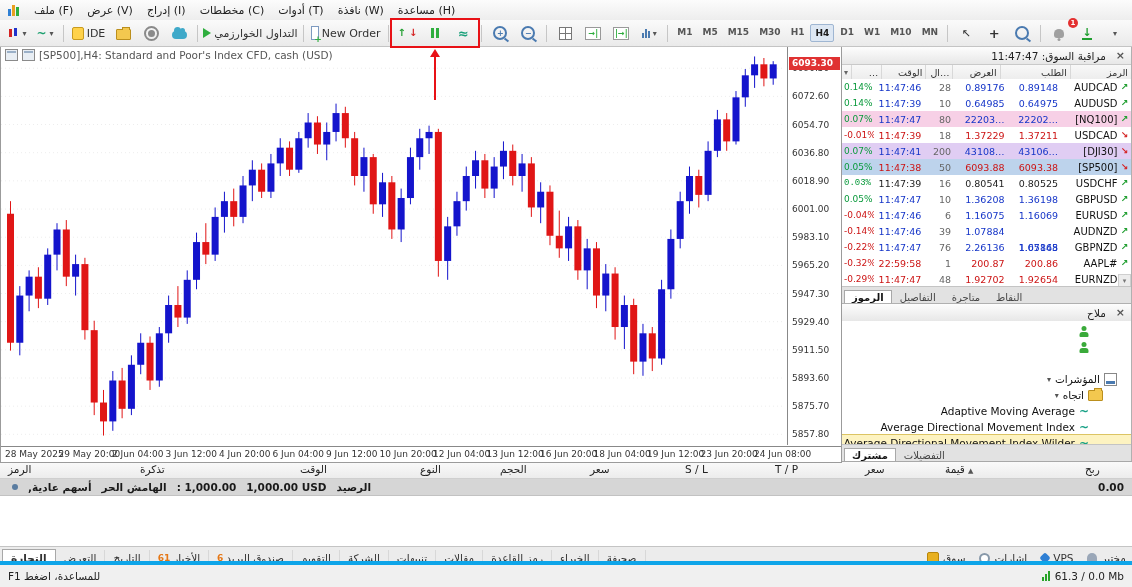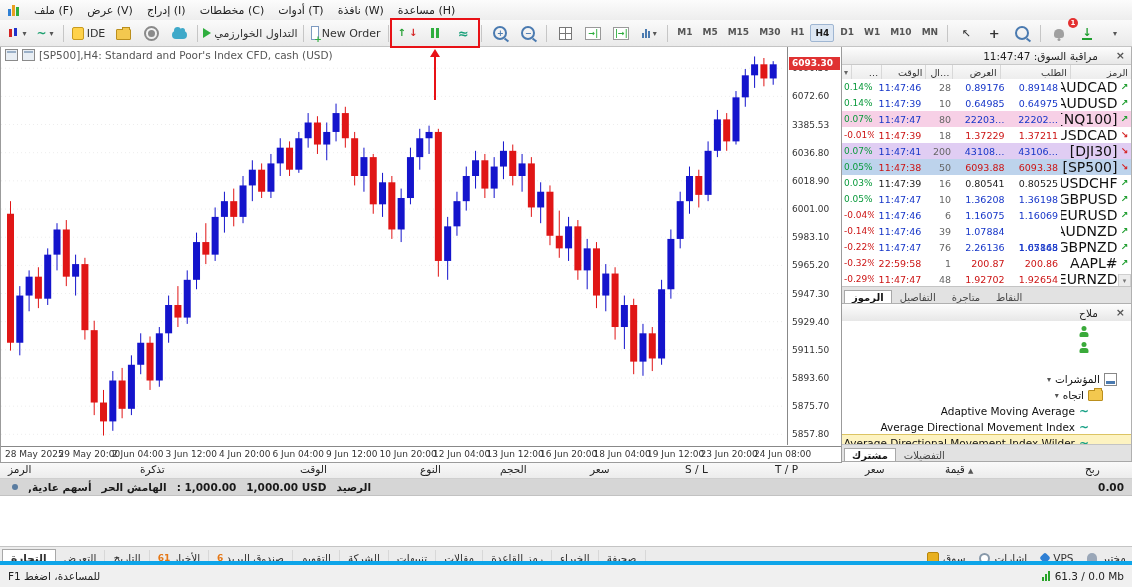--- a/index.html
+++ b/index.html
@@ -72,34 +72,34 @@
   #plot-svg{position:absolute;left:0;top:0}
   .price-axis{position:absolute;top:0;right:0;width:53px;height:398px;border-left:1px solid #888;background:#fff}
   .price-label{position:absolute;left:4px;font-size:9px;color:#333;white-space:nowrap}
   .price-tag{position:absolute;left:1px;right:1px;height:13px;background:#e03232;color:#fff;font-weight:bold;
              font-size:9px;display:flex;align-items:center;padding-left:3px;z-index:3}
   .date-axis{position:absolute;left:0;right:0;bottom:0;height:15px;border-top:1px solid #888;background:#fff}
   .date-label{position:absolute;top:2px;font-size:9px;color:#333;white-space:nowrap}
   
   .panel{position:absolute;background:#fff;border:1px solid #b0b0b0}
   .panel-head{height:17px;background:linear-gradient(#fdfdfd,#e7e7e7);border-bottom:1px solid #c9c9c9;
-              display:flex;justify-content:flex-end;align-items:center;gap:16px;padding:0 4px;font-size:10.5px;color:#222}
+              display:flex;justify-content:flex-end;align-items:center;gap:8px;padding:0 4px;font-size:10.5px;color:#222}
   .close-x{color:#555;font-size:11px;font-weight:bold;line-height:1;padding:0 2px}
   .mw-colrow{height:15px;display:flex;direction:rtl;align-items:center;background:linear-gradient(#f8f8f8,#ececec);
              border-bottom:1px solid #cfcfcf;font-size:9.5px;color:#333}
   .mw-cell{padding:0 3px;overflow:hidden;white-space:nowrap}
   .mw-colhead{border-left:1px solid #d8d8d8;height:100%;display:flex;align-items:center}
   .mw-filter{margin-right:auto;color:#666;font-size:8px;padding:0 3px}
   .mw-body{position:absolute;top:32px;bottom:17px;left:0;right:0;overflow:hidden;background:#fff}
   .mw-row{height:16px;display:flex;direction:rtl;align-items:center;font-size:10px}
   .mw-row.hl-pink{background:#f7d0e6}
   .mw-row.hl-purple{background:#e0cdf3}
   .mw-row.hl-selected{background:#bdd3ec}
   .sym{display:flex;align-items:center;gap:3px}
-  .symname{font-size:14px;color:#111}
+  .symname{font-size:10px;color:#111}
   .arr{font-size:9px;font-weight:bold}
   .arr.up{color:#1f9e2f}.arr.down{color:#d42222}
   .num{direction:ltr;text-align:right;font-size:9.5px}
   .chg{text-align:left;font-size:9px}
   .c-blue{color:#1535c8}.c-red{color:#cc1414}.c-black{color:#222}.c-gray{color:#666}
   .c-green{color:#0a9a3c}
   .mw-scroll{position:absolute;right:0;bottom:17px;width:11px;height:11px;background:#ececec;border:1px solid #cfcfcf;
              display:flex;align-items:center;justify-content:center;font-size:7px;color:#777}
   .ptabs{position:absolute;left:0;right:0;bottom:0;height:17px;background:#e2e2e2;border-top:1px solid #c4c4c4;
          display:flex;align-items:flex-end;padding-left:3px}
@@ -465,21 +465,21 @@
       <rect x="750.0963855421687" y="17.304347826086957" width="7" height="11.011857707509883" fill="#1414cc"></rect>
       <line x1="762.8975903614459" x2="762.8975903614459" y1="11.011857707509881" y2="39.32806324110672" stroke="#e01616"></line>
       <rect x="759.3975903614459" y="17.304347826086957" width="7" height="14.158102766798418" fill="#e01616"></rect>
       <line x1="772.1987951807229" x2="772.1987951807229" y1="14.15810276679842" y2="37.75494071146245" stroke="#1414cc"></line>
       <rect x="768.6987951807229" y="17.304347826086957" width="7" height="14.158102766798418" fill="#1414cc"></rect>
     </svg>
   <div class="price-axis" id="price-axis">
     <div class="price-tag" id="price-tag" style="top: 9.83241px;">6093.30</div>
   <div class="price-label" style="top: 16.2372px;">6090.50</div>
       <div class="price-label" style="top: 44.396px;">6072.60</div>
-      <div class="price-label" style="top: 72.5549px;">3385.53</div>
+      <div class="price-label" style="top: 72.5549px;">6054.70</div>
       <div class="price-label" style="top: 100.714px;">6036.80</div>
       <div class="price-label" style="top: 128.873px;">6018.90</div>
       <div class="price-label" style="top: 157.032px;">6001.00</div>
       <div class="price-label" style="top: 185.191px;">5983.10</div>
       <div class="price-label" style="top: 213.349px;">5965.20</div>
       <div class="price-label" style="top: 241.508px;">5947.30</div>
       <div class="price-label" style="top: 269.667px;">5929.40</div>
       <div class="price-label" style="top: 297.826px;">5911.50</div>
       <div class="price-label" style="top: 325.985px;">5893.60</div>
       <div class="price-label" style="top: 354.144px;">5875.70</div>
@@ -587,21 +587,21 @@
       </div>
       <div class="mw-row">
         <div class="mw-cell sym" style="width: 70px;">
           <span class="arr up">↗</span>
           <span class="symname">USDCHF</span>
         </div>
         <div class="mw-cell num c-black" style="width: 52px;">0.80525</div>
         <div class="mw-cell num c-black" style="width: 52px;">0.80541</div>
         <div class="mw-cell num c-gray" style="width: 26px;">16</div>
         <div class="mw-cell num c-black" style="width: 48px;">11:47:39</div>
-        <div class="mw-cell num chg c-green" style="width: 30px;">0.03%</div>
+        <div class="mw-cell num chg c-green" style="width: 30px; font-family: Liberation Mono, monospace;">0.03%</div>
       </div>
       <div class="mw-row">
         <div class="mw-cell sym" style="width: 70px;">
           <span class="arr up">↗</span>
           <span class="symname">GBPUSD</span>
         </div>
         <div class="mw-cell num c-blue" style="width: 52px;">1.36198</div>
         <div class="mw-cell num c-blue" style="width: 52px;">1.36208</div>
         <div class="mw-cell num c-gray" style="width: 26px;">10</div>
         <div class="mw-cell num c-blue" style="width: 48px;">11:47:47</div>

